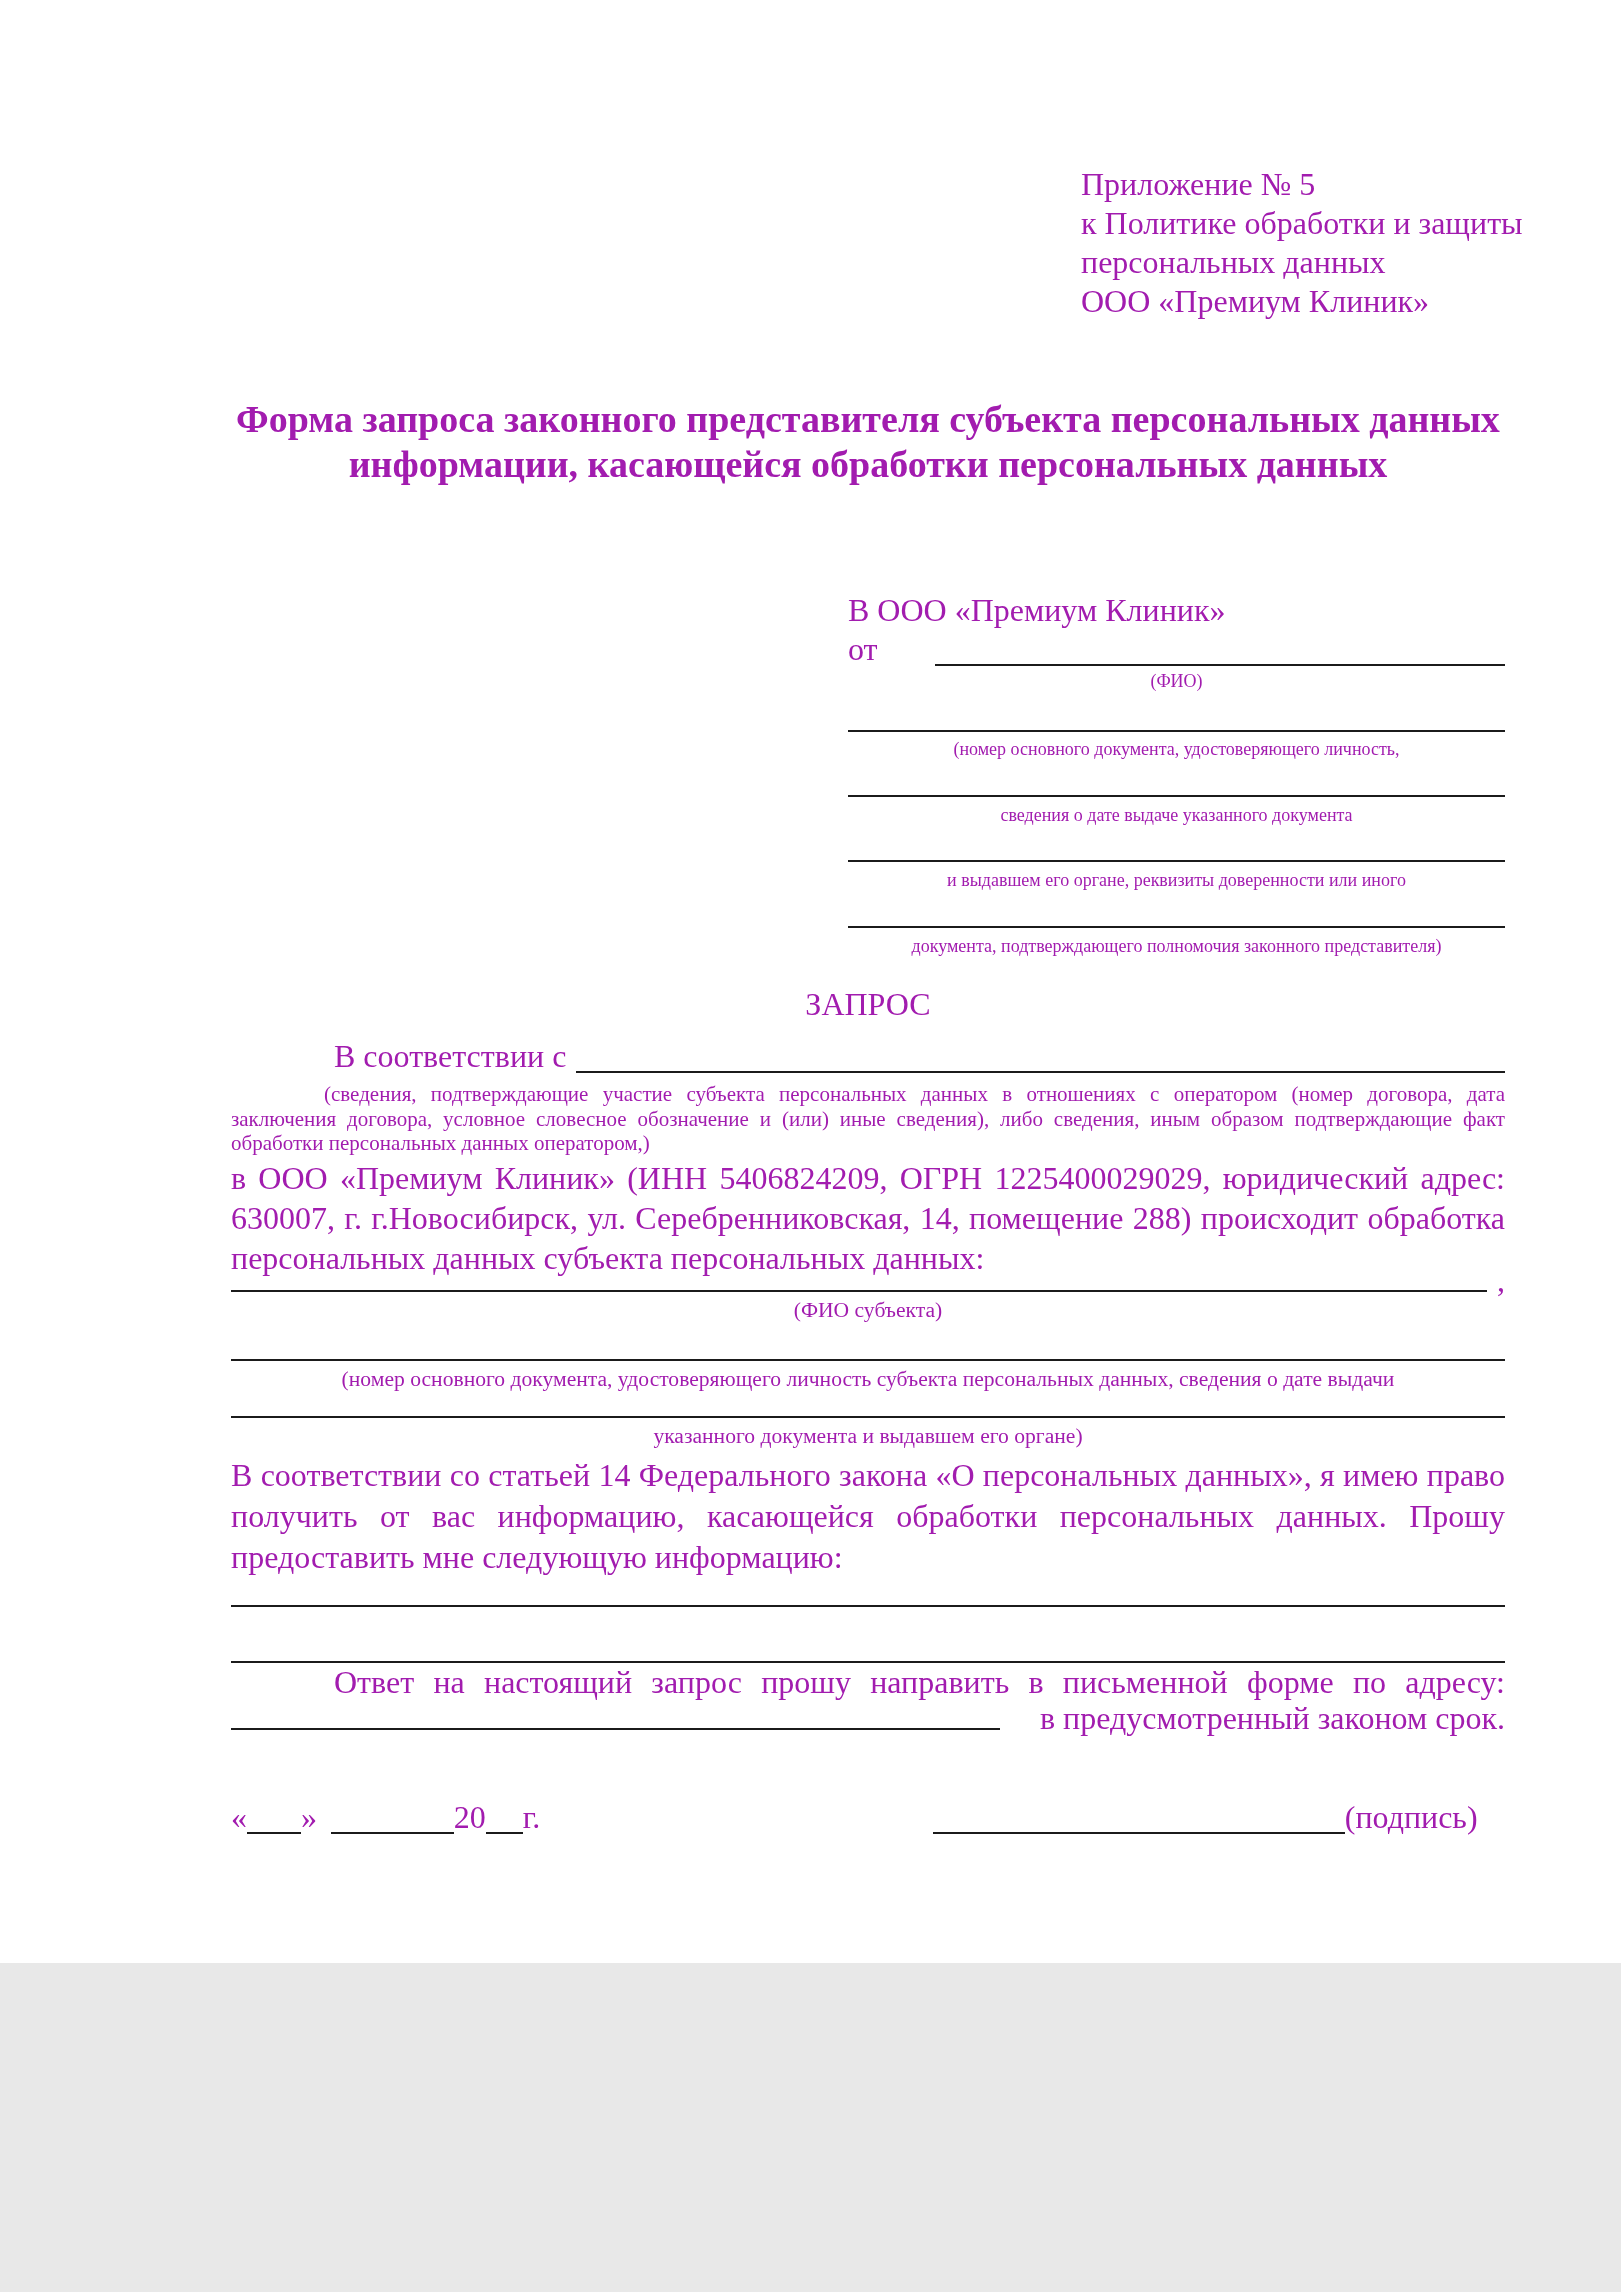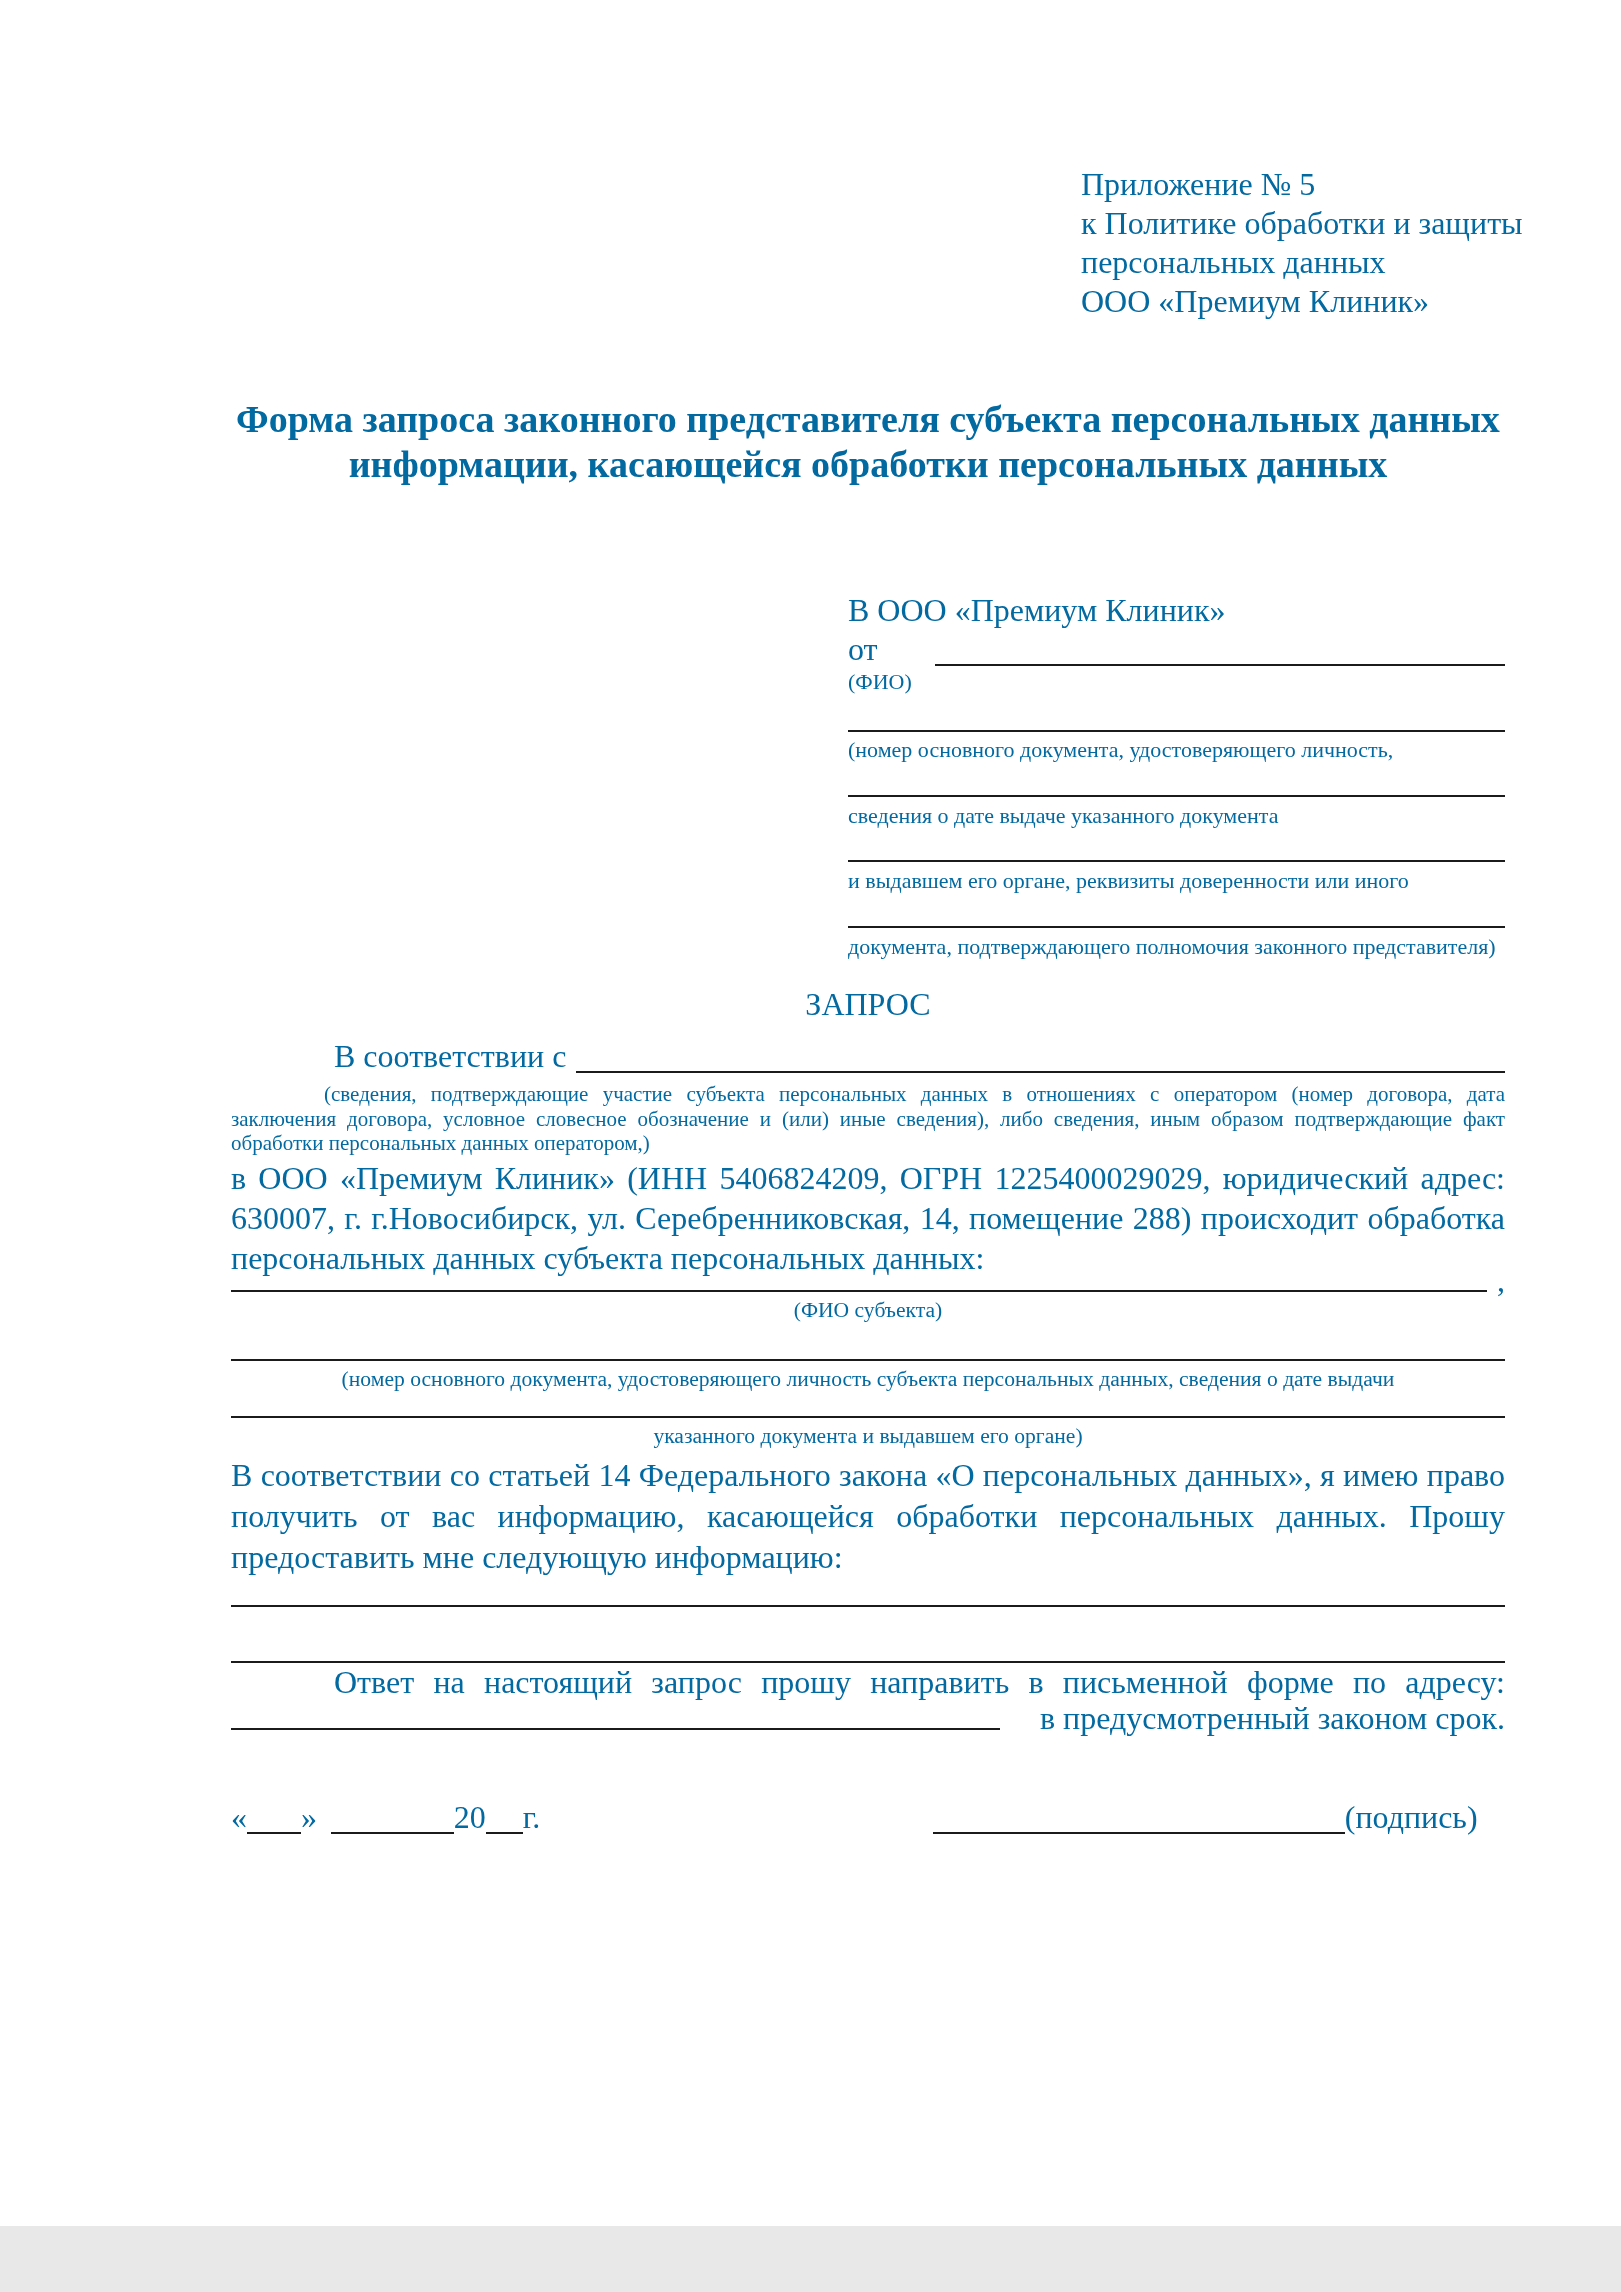--- a/index.html
+++ b/index.html
@@ -1,40 +1,40 @@
 <!DOCTYPE html>
 <html lang="ru"><head>
 <meta charset="utf-8">
 <style>
   html,body{margin:0;padding:0;background:#e8e8e8;}
   .page{
     position:relative;
-    width:1621px;height:2226px;
+    width:1621px;height:1963px;
     margin:0 auto;
     background:#ffffff;
-    color:#0369a1;
+    color:#a21caf;
     box-sizing:border-box;
     padding:0 116px 0 231px;
     overflow:hidden;
     font-family:"Liberation Serif","DejaVu Serif",serif;
     font-size:32px;line-height:39px;
   }
   .nowrap{white-space:nowrap;}
   
   .header-block{padding-top:165px;margin-left:850px;}
   .header-block div{line-height:39px;}
   
   .doc-title{margin-top:76px;text-align:center;font-weight:bold;font-size:38px;line-height:45px;}
   
   .addr{margin-left:617px;margin-top:104px;}
   .addr-org{line-height:39px;}
   .addr-from{display:flex;align-items:flex-end;height:39px;gap:48px;}
   .addr-from .from-label{line-height:39px;}
   .fill{flex:1;border-bottom:2.9px solid #1b1b1b;height:0;margin-bottom:2.9px;margin-left:9.8px;}
-  .cap{font-size:22px;line-height:25.5px;text-align:left;}
+  .cap{font-size:18px;line-height:25.5px;text-align:center;}
   .addr-row{margin-top:32px;}
   .addr-row.first{margin-top:35px;}
   .u{border-bottom:2.9px solid #1b1b1b;height:0;}
   .addr-row .cap{margin-top:5.9px;}
   
   .zapros-heading{text-align:center;margin-top:25.5px;}
   .intro-row{display:flex;align-items:flex-end;height:39px;margin-top:13.7px;}
   .intro-row .intro-label{margin-left:103px;white-space:nowrap;line-height:39px;}
   .intro-cap{font-size:21px;line-height:24.5px;text-align:justify;text-indent:93px;margin-top:5.9px;}
   .op-para{text-align:justify;line-height:40px;margin-top:2px;}

